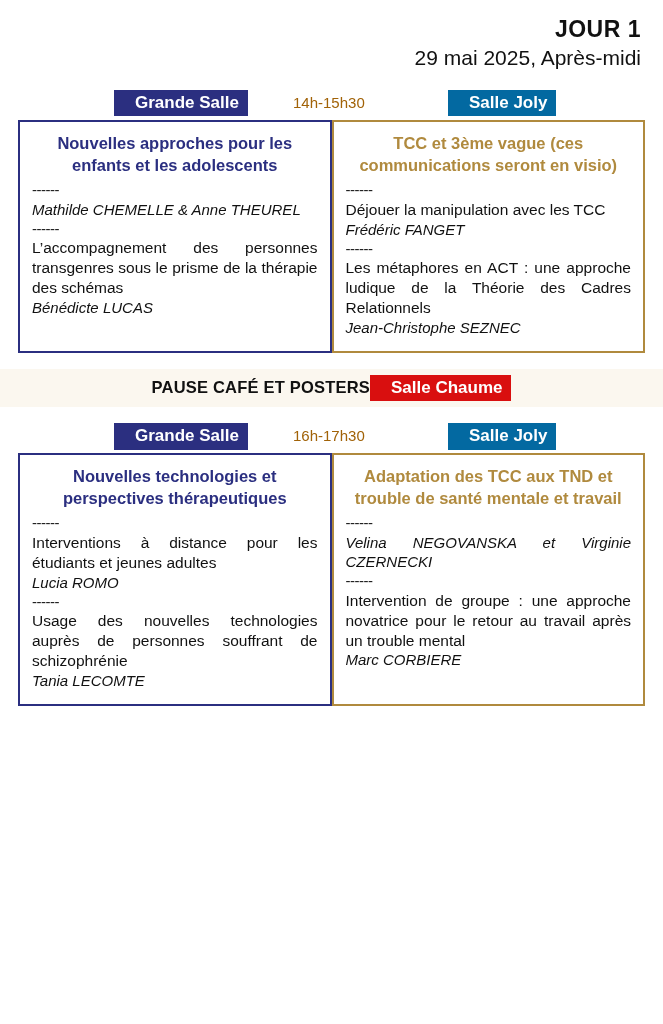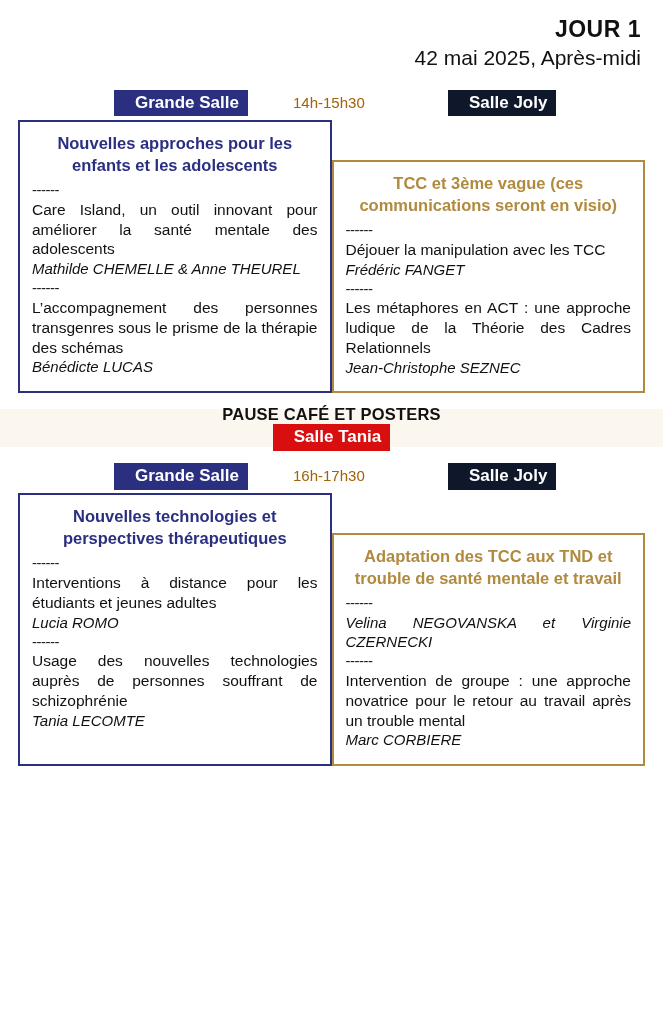--- a/index.html
+++ b/index.html
@@ -50,21 +50,21 @@
     position: absolute;
     top: 0;
     font-size: 17px;
     font-weight: bold;
     color: #ffffff;
     padding: 3px 9px 4px 21px;
     line-height: 1.15;
     white-space: nowrap;
   }
   .room-blue { background: #2b2f80; }
-  .room-gold { background: #0f172a; }
+  .room-gold { background: #0369a1; }
   .room-red  { background: #d90f0f; }
 
   .time {
     position: absolute;
     top: 4px;
     font-size: 15px;
     color: #a16207;
     white-space: nowrap;
   }
 
@@ -76,21 +76,20 @@
   }
   .col {
     flex: 1 1 0;
     border: 2px solid #2b2f80;
     box-sizing: border-box;
     padding: 10px 12px 12px 12px;
     background: #ffffff;
   }
   .col.gold {
     border-color: #b08a3e;
-    margin-top: 40px;
   }
   .col-title {
     text-align: center;
     font-size: 16.5px;
     font-weight: bold;
     color: #2b2f80;
     line-height: 1.35;
     margin-bottom: 6px;
   }
   .col.gold .col-title {
@@ -122,59 +121,57 @@
 
   
   .pause {
     margin-top: 16px;
     background: #fbf7ef;
     height: 38px;
     display: flex;
     align-items: center;
     justify-content: center;
     position: relative;
-    flex-direction: column;
   }
   .pause-label {
     font-size: 16.5px;
     font-weight: bold;
     color: #111111;
     letter-spacing: 0.2px;
   }
   .pause .room-tag {
     position: static;
   }
 
   .section-2 .band { margin-top: 16px; }
 </style>
 </head>
 <body>
 
 <div class="page">
 
   <div class="header">
     <div class="day">JOUR 1</div>
-    <div class="date">42 mai 2025, Après-midi</div>
+    <div class="date">29 mai 2025, Après-midi</div>
   </div>
 
   <div class="section-1">
     <div class="band">
       <span class="room-tag room-blue" style="left:114px;">Grande Salle</span>
       <span class="time" style="left:293px;">14h-15h30</span>
       <span class="room-tag room-gold" style="left:448px;">Salle Joly</span>
     </div>
 
     <div class="cols">
 
       <div class="col">
         <div class="col-title">Nouvelles approches pour les enfants et les adolescents</div>
 
         <div class="talk">
           <div class="sep">------</div>
-          <div class="talk-title">Care Island, un outil innovant pour améliorer la santé mentale des adolescents</div>
           <div class="talk-author">Mathilde CHEMELLE &amp; Anne THEUREL</div>
         </div>
 
         <div class="talk">
           <div class="sep">------</div>
           <div class="talk-title">L’accompagnement des personnes transgenres sous le prisme de la thérapie des schémas</div>
           <div class="talk-author">Bénédicte LUCAS</div>
         </div>
       </div>
 
@@ -191,21 +188,21 @@
           <div class="sep">------</div>
           <div class="talk-title">Les métaphores en ACT :  une approche ludique de la Théorie des Cadres Relationnels</div>
           <div class="talk-author">Jean-Christophe SEZNEC</div>
         </div>
       </div>
     </div>
   </div>
 
   <div class="pause">
     <span class="pause-label">PAUSE CAFÉ ET POSTERS</span>
-    <span class="room-tag room-red">Salle Tania</span>
+    <span class="room-tag room-red">Salle Chaume</span>
   </div>
 
   <div class="section-2">
     <div class="band">
       <span class="room-tag room-blue" style="left:114px;">Grande Salle</span>
       <span class="time" style="left:293px;">16h-17h30</span>
       <span class="room-tag room-gold" style="left:448px;">Salle Joly</span>
     </div>
 
     <div class="cols">

